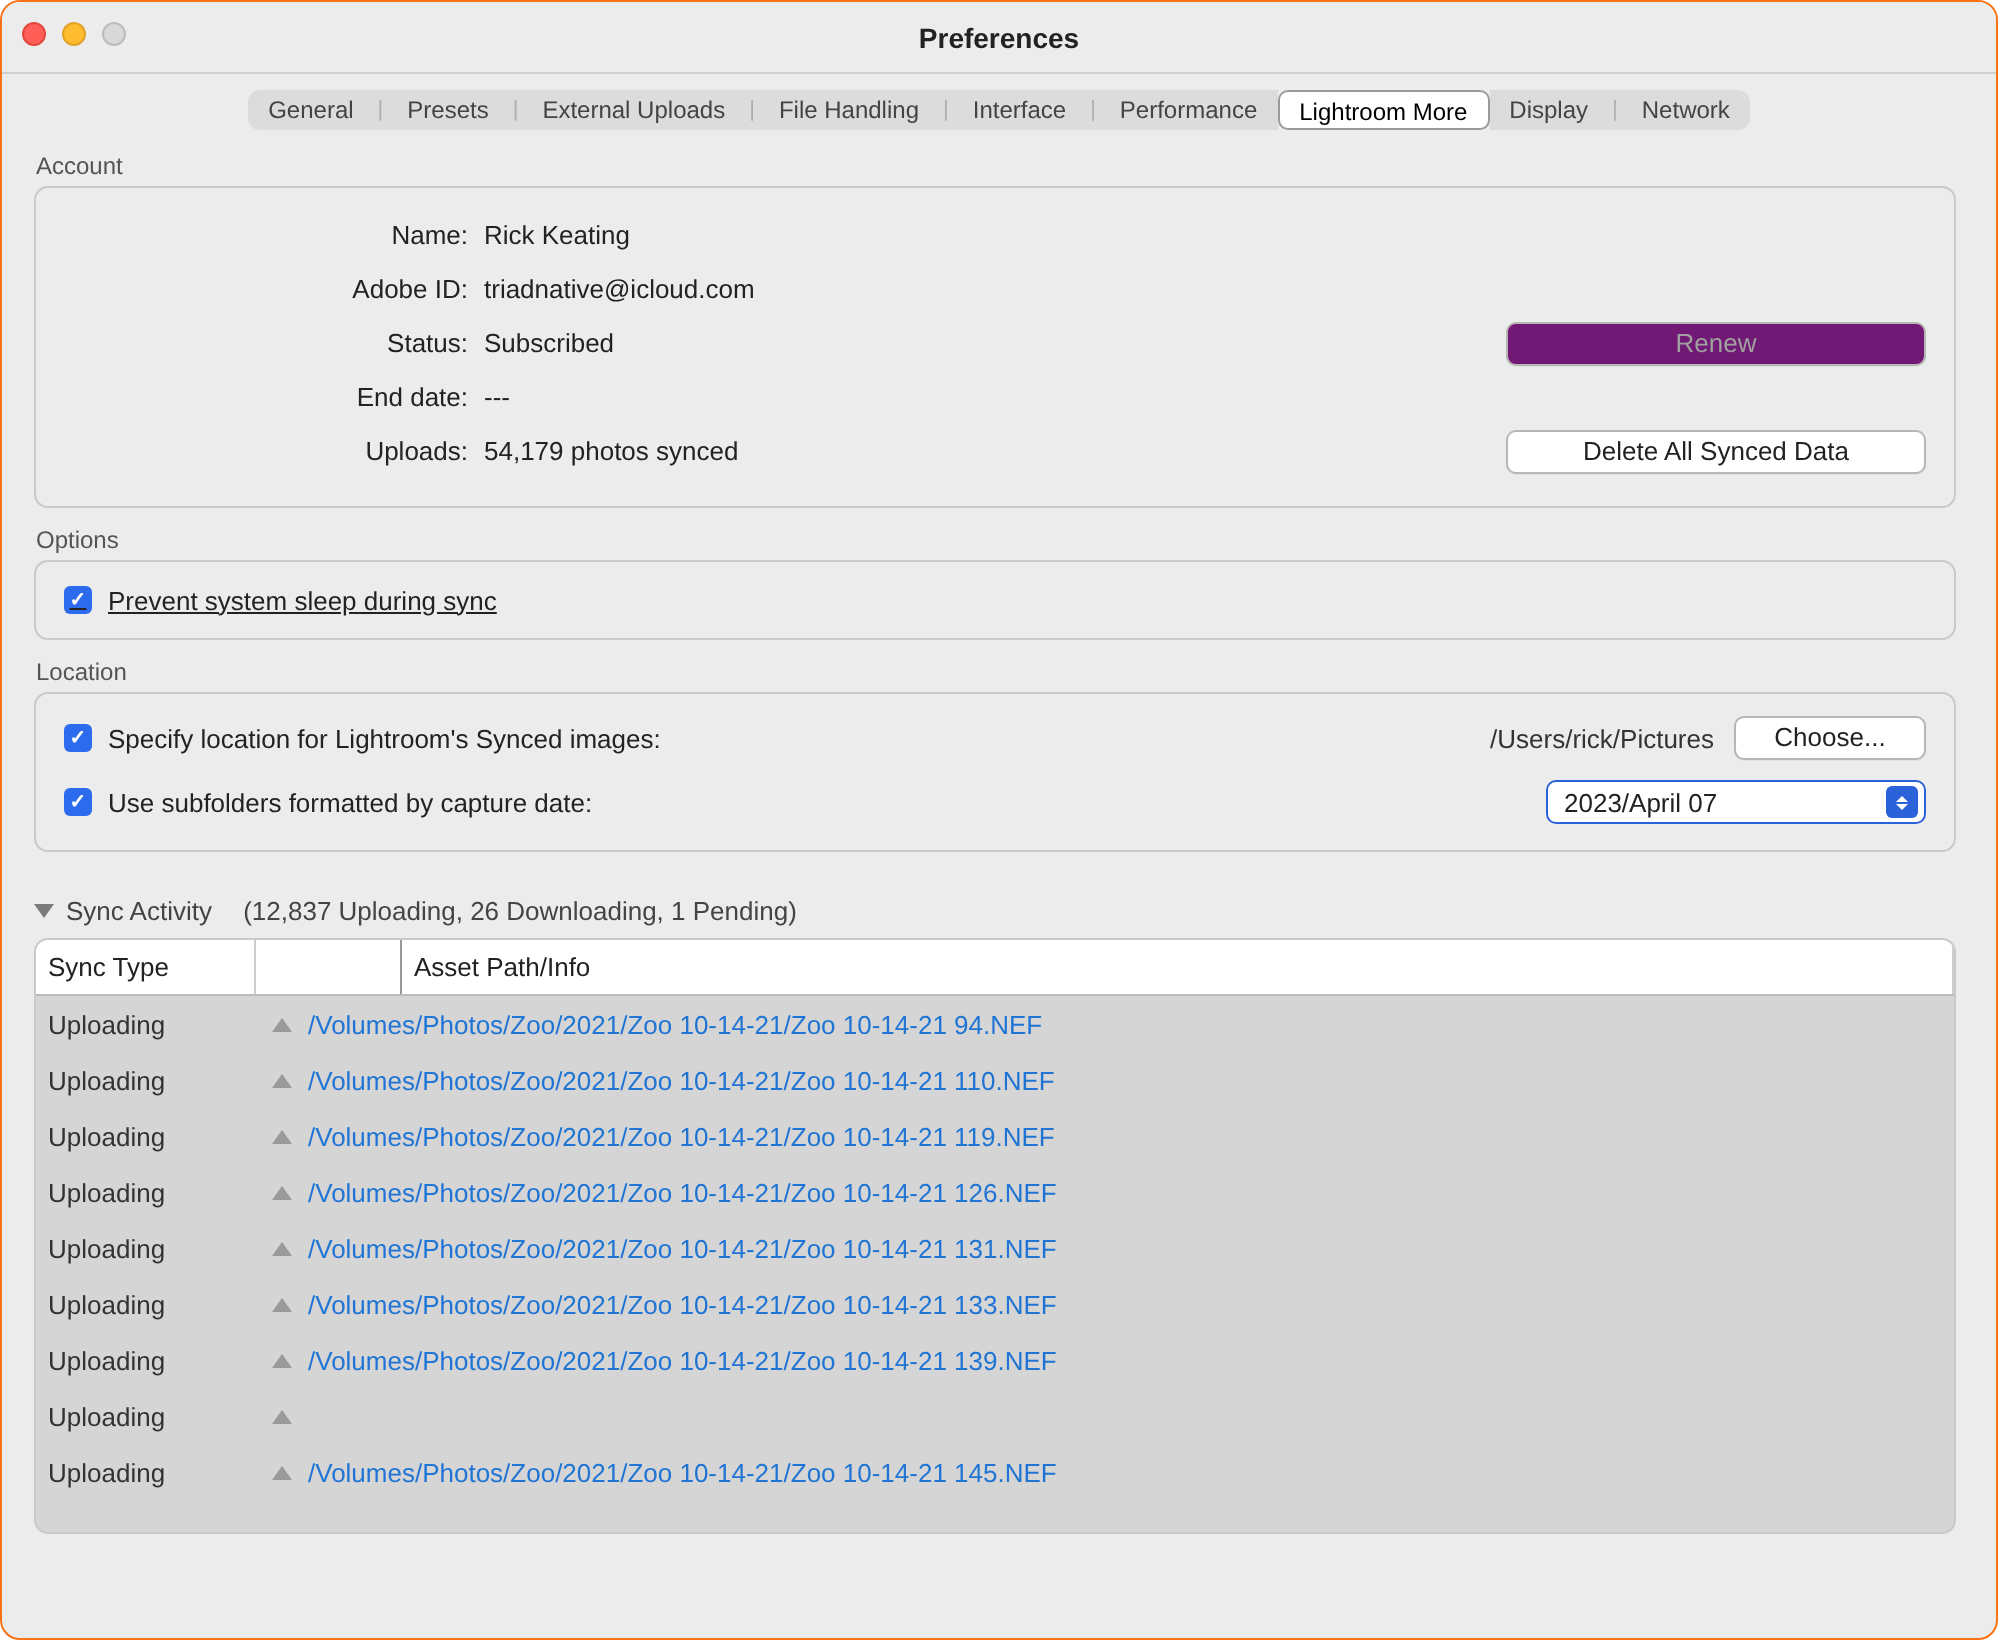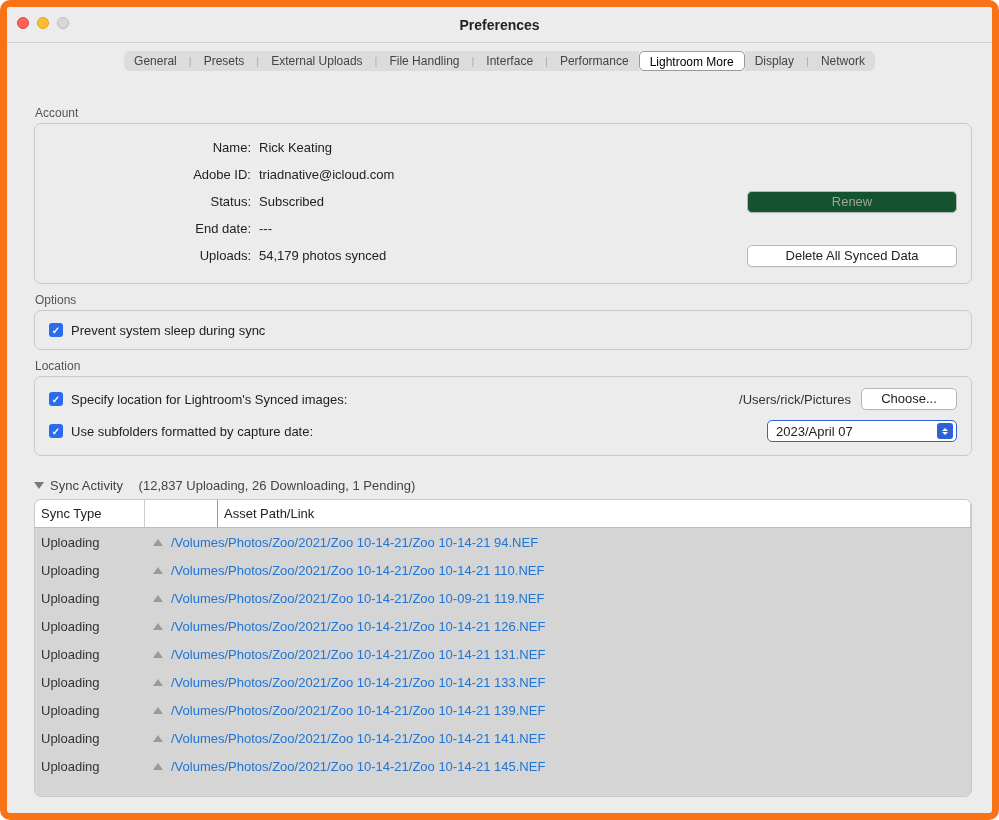--- a/index.html
+++ b/index.html
@@ -8,21 +8,21 @@
     font-family: -apple-system, "Helvetica Neue", Arial, sans-serif;
     font-size: 13px;
     background: #fff;
     color: #222;
   }
   .window {
     width: 999px;
     height: 820px;
     background: #ececec;
     border-radius: 10px;
-    border: 7px solid #f97316;
+    border: 1px solid #f97316;
     overflow: hidden;
     position: relative;
   }
   .titlebar {
     height: 36px;
     position: relative;
     display: flex;
     align-items: center;
     justify-content: center;
     border-bottom: 1px solid #cfcfcf;
@@ -60,22 +60,21 @@
     line-height: 16px;
   }
   .tab.active {
     background: #fff;
     border: 1px solid #9a9a9a;
     border-radius: 5px;
     color: #000;
     height: 20px;
   }
   .content {
-    padding: 10px 20px 20px 27px;
-    margin-top: 24px;
+    padding: 10px 20px 20px 16px;
   }
   fieldset.group {
     border: 1px solid #c9c9c9;
     border-radius: 7px;
     padding: 10px 14px 14px 14px;
     margin-top: 18px;
     position: relative;
     background: #ececec;
   }
   .group-legend {
@@ -101,21 +100,21 @@
     border: 1px solid #b6b6b6;
     border-radius: 5px;
     padding: 2px 14px;
     font-size: 13px;
     height: 22px;
     line-height: 16px;
     color: #222;
     box-shadow: 0 0.5px 0 rgba(0,0,0,0.05);
   }
   .btn.ghost {
-    background: #14532d;
+    background: #701a75;
     color: #a0a0a0;
   }
   .btn.wide { width: 210px; }
   .right-col {
     width: 230px;
     display: flex;
     justify-content: flex-end;
   }
   .center-btn-row {
     display: flex; justify-content: center; margin-top: 6px;
@@ -283,21 +282,21 @@
           <div class="account-label">Uploads:</div>
           <div class="account-val">54,179 photos synced</div>
           <div class="right-col">
             <button class="btn wide">Delete All Synced Data</button>
           </div>
         </div>
       </fieldset>
     </div>
 
     <div class="group-wrap" style="margin-top:26px;">
-      <fieldset class="group" style="padding:6px 14px;">
+      <fieldset class="group" style="padding:6px 14px;text-decoration:underline;">
         <div class="group-legend">Options</div>
         <div class="check-row">
           <div class="checkbox">✓</div>
           <div>Prevent system sleep during sync</div>
         </div>
       </fieldset>
     </div>
 
     <div class="group-wrap" style="margin-top:26px;">
       <fieldset class="group" style="padding:8px 14px 10px 14px;">
@@ -333,21 +332,21 @@
       <div class="disclosure"></div>
       <span>Sync Activity</span>
       <span>&nbsp;</span>
       <span>(12,837 Uploading, 26 Downloading, 1 Pending)</span>
     </div>
 
     <div class="sync-panel">
       <div class="table-head">
         <div class="col-type">Sync Type</div>
         <div style="width:26px;"></div>
-        <div class="col-path">Asset Path/Link</div>
+        <div class="col-path">Asset Path/Info</div>
       </div>
       <div class="table-body" id="sync-body">
           <div class="trow">
             <div class="c-type">Uploading</div>
             <div class="c-icon">
               <div class="up-tri"></div>
             </div>
             <div class="c-path">/Volumes/Photos/Zoo/2021/Zoo 10-14-21/Zoo 10-14-21 94.NEF</div>
             <div class="c-det"></div>
           </div>
@@ -357,21 +356,21 @@
               <div class="up-tri"></div>
             </div>
             <div class="c-path">/Volumes/Photos/Zoo/2021/Zoo 10-14-21/Zoo 10-14-21 110.NEF</div>
             <div class="c-det"></div>
           </div>
           <div class="trow">
             <div class="c-type">Uploading</div>
             <div class="c-icon">
               <div class="up-tri"></div>
             </div>
-            <div class="c-path">/Volumes/Photos/Zoo/2021/Zoo 10-14-21/Zoo 10-09-21 119.NEF</div>
+            <div class="c-path">/Volumes/Photos/Zoo/2021/Zoo 10-14-21/Zoo 10-14-21 119.NEF</div>
             <div class="c-det"></div>
           </div>
           <div class="trow">
             <div class="c-type">Uploading</div>
             <div class="c-icon">
               <div class="up-tri"></div>
             </div>
             <div class="c-path">/Volumes/Photos/Zoo/2021/Zoo 10-14-21/Zoo 10-14-21 126.NEF</div>
             <div class="c-det"></div>
           </div>
@@ -397,21 +396,20 @@
               <div class="up-tri"></div>
             </div>
             <div class="c-path">/Volumes/Photos/Zoo/2021/Zoo 10-14-21/Zoo 10-14-21 139.NEF</div>
             <div class="c-det"></div>
           </div>
           <div class="trow">
             <div class="c-type">Uploading</div>
             <div class="c-icon">
               <div class="up-tri"></div>
             </div>
-            <div class="c-path">/Volumes/Photos/Zoo/2021/Zoo 10-14-21/Zoo 10-14-21 141.NEF</div>
             <div class="c-det"></div>
           </div>
           <div class="trow">
             <div class="c-type">Uploading</div>
             <div class="c-icon">
               <div class="up-tri"></div>
             </div>
             <div class="c-path">/Volumes/Photos/Zoo/2021/Zoo 10-14-21/Zoo 10-14-21 145.NEF</div>
             <div class="c-det"></div>
           </div>

